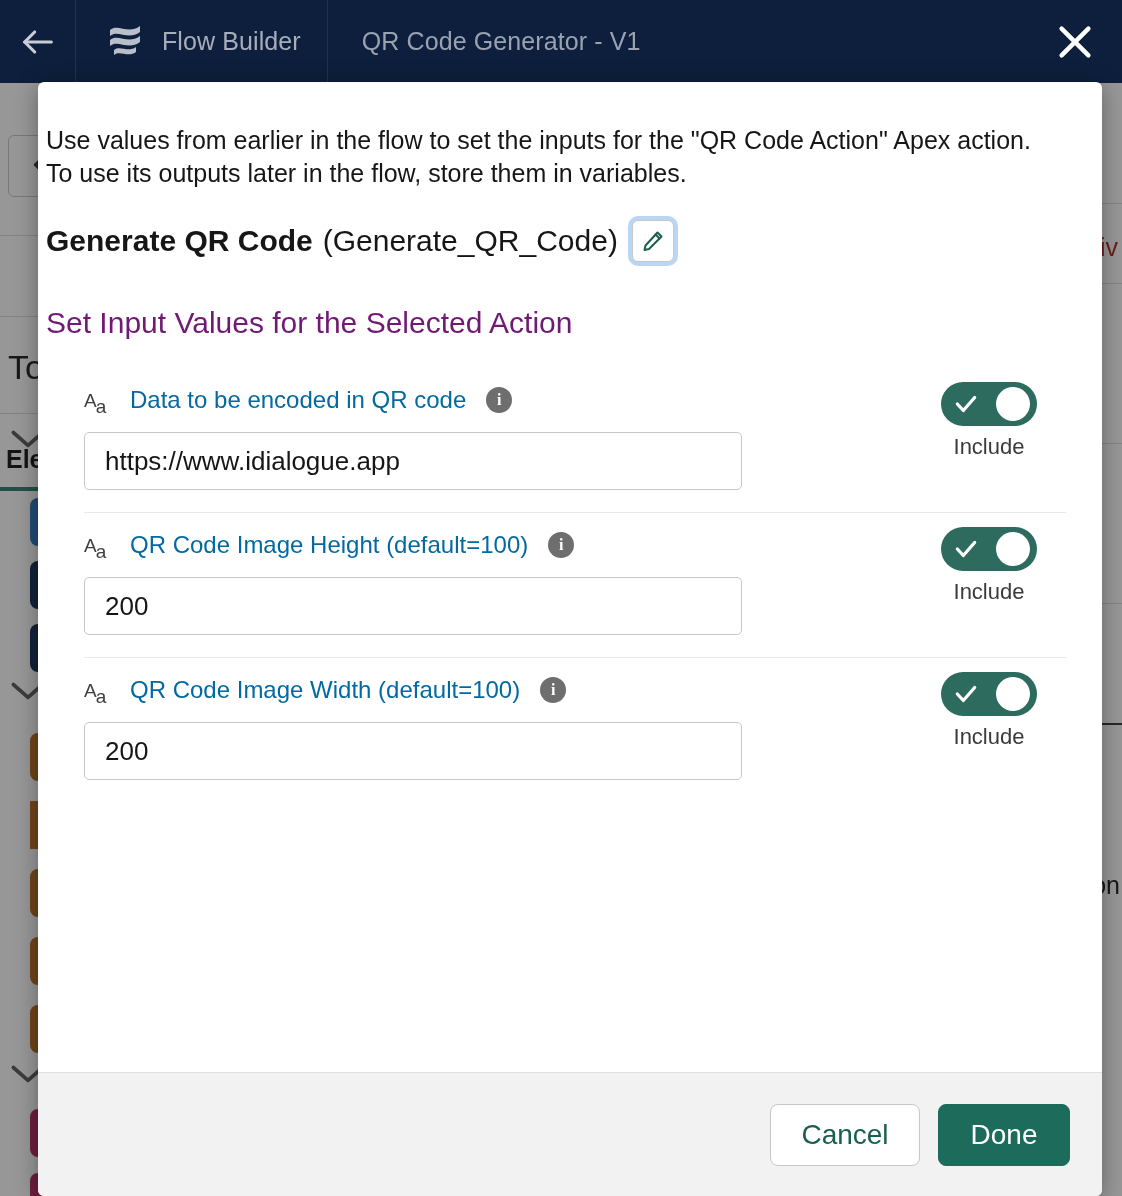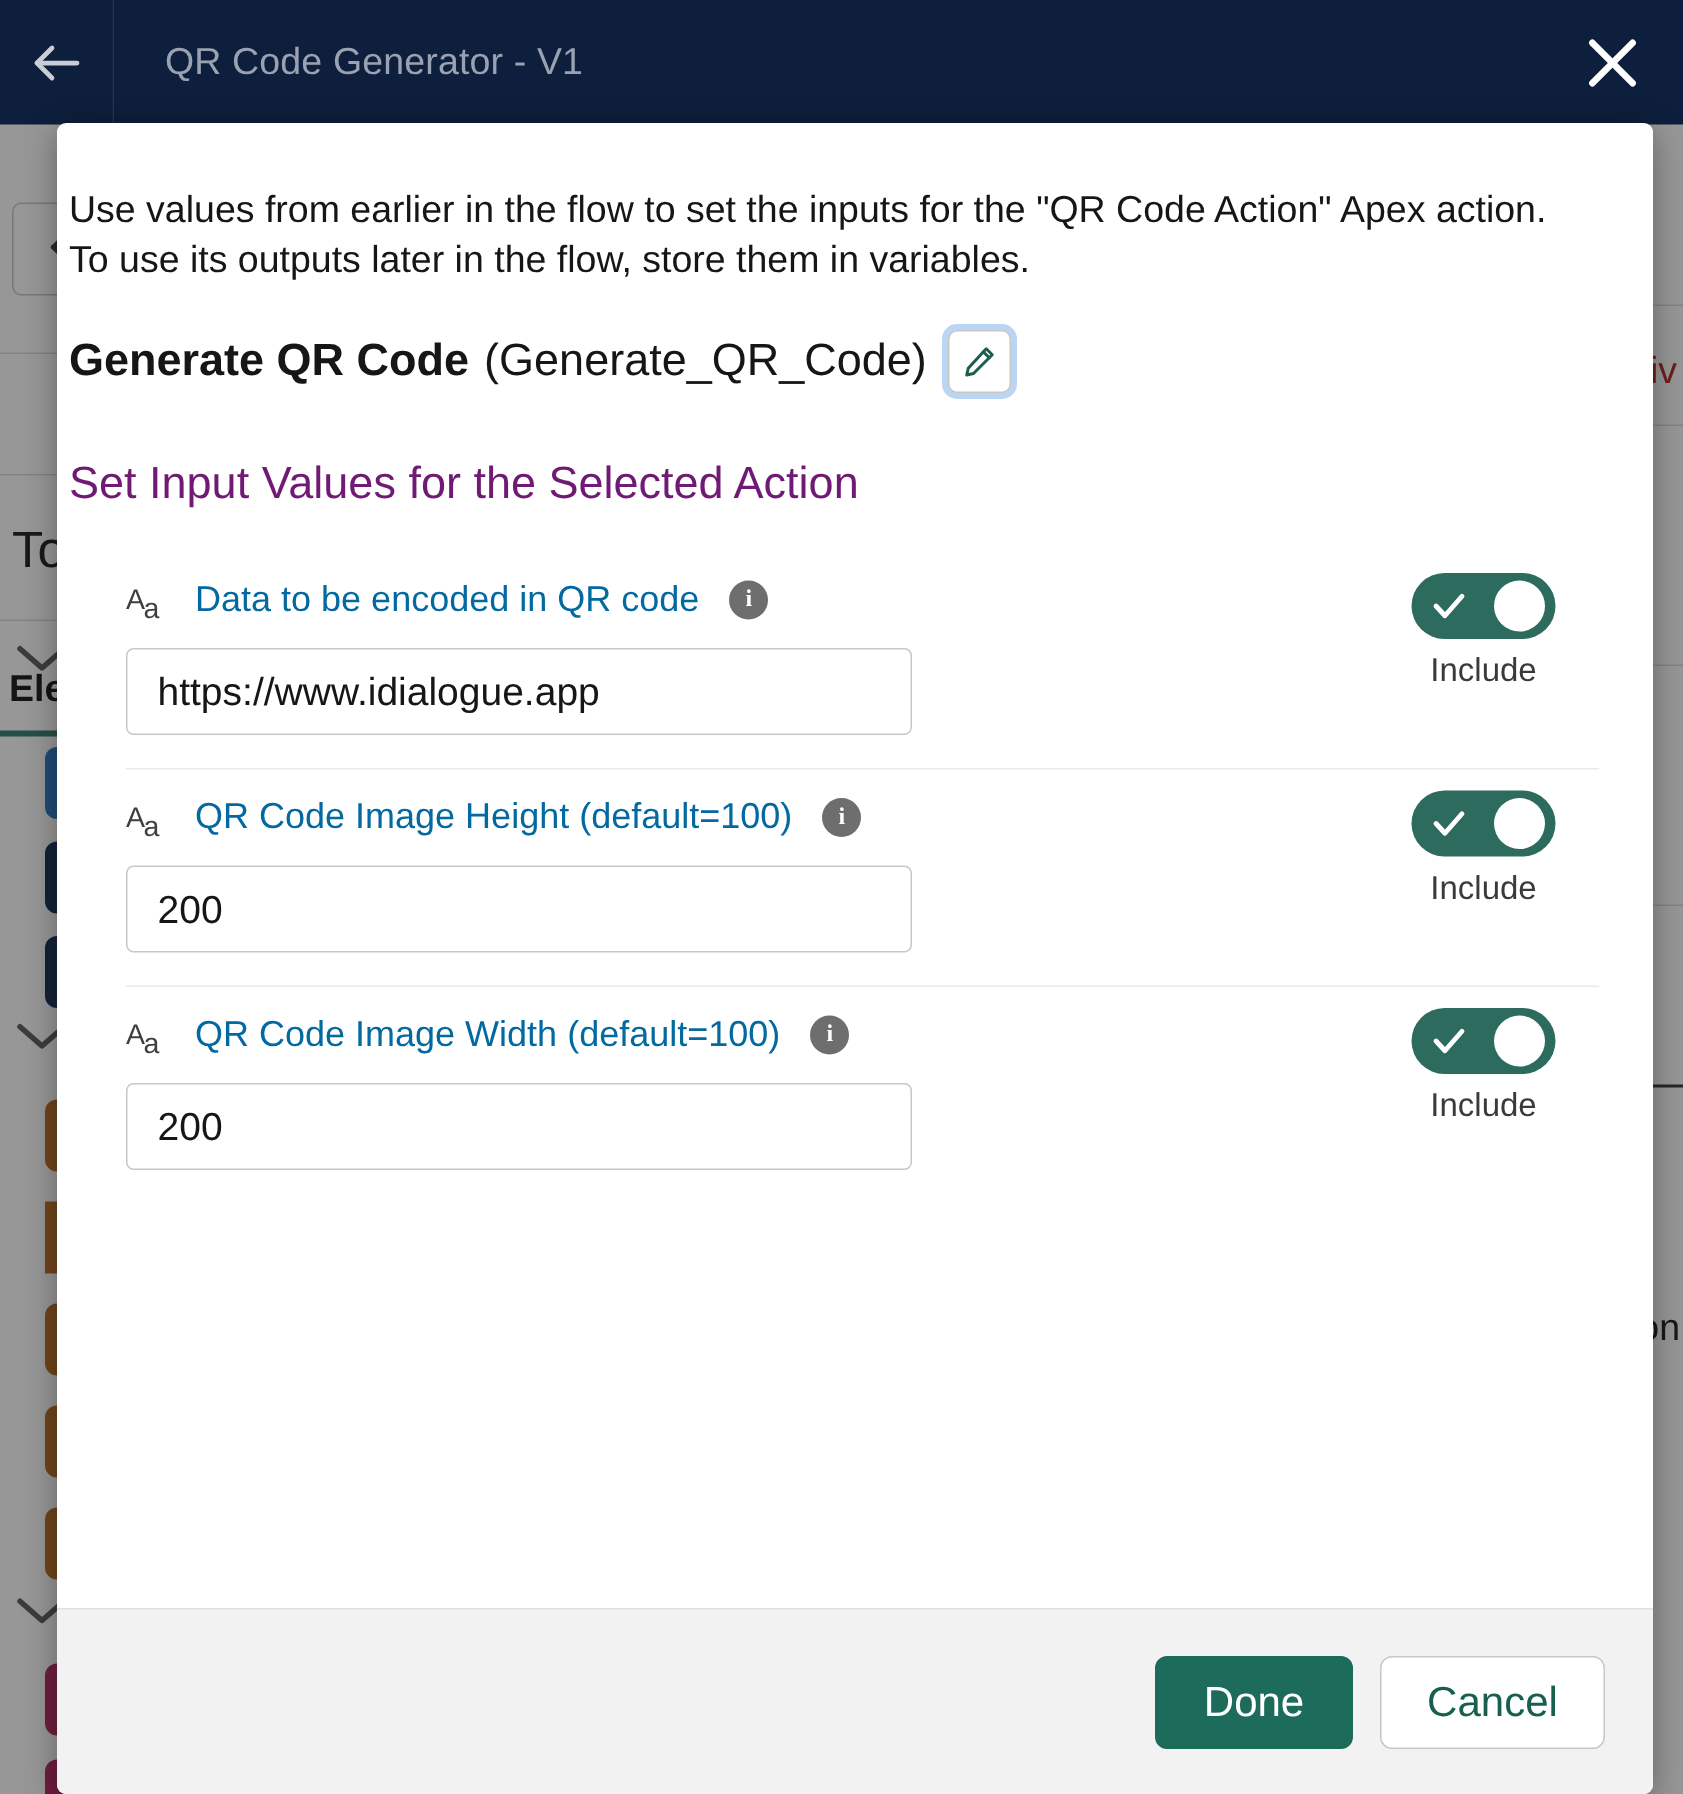--- a/index.html
+++ b/index.html
@@ -269,21 +269,21 @@
     display: flex;
     align-items: center;
     justify-content: center;
     margin-left: 8px;
     font-family: "Liberation Serif", serif;
     flex: 0 0 auto;
   }
 
   .text-input {
     margin-top: 14px;
-    width: 524px;
+    width: 658px;
     height: 58px;
     border: 1px solid #c9c7c5;
     border-radius: 5px;
     background: #ffffff;
     font-family: "Liberation Sans", sans-serif;
     font-size: 26px;
     color: #161616;
     padding: 0 20px;
   }
 
@@ -414,20 +414,30 @@
   <div class="overlay"></div>
 
   <div class="top-bar">
     <div class="back-btn">
       <svg width="40" height="40" viewBox="0 0 24 24" fill="none" stroke="currentColor" stroke-width="1.9" stroke-linecap="round" stroke-linejoin="round">
         <line x1="20" y1="12" x2="4" y2="12"></line>
           <polyline points="10 6 4 12 10 18"></polyline>
       </svg>
     </div>
 
+    <div class="flow-builder-chip">
+      <svg class="flow-logo" width="40" height="42" viewBox="0 0 40 42">
+        <g fill="#b9bfca">
+          <path d="M4 9 C12 2, 22 14, 34 5 L34 11 C22 20, 12 8, 4 15 Z"></path>
+          <path d="M4 19 C12 12, 22 24, 34 15 L34 21 C22 30, 12 18, 4 25 Z"></path>
+          <path d="M8 29 C14 24, 22 32, 30 26 L30 31 C22 37, 14 29, 8 34 Z"></path>
+        </g>
+      </svg>
+      <span class="flow-builder-label">Flow Builder</span>
+    </div>
 
     <div class="flow-name">QR Code Generator - V1</div>
 
     <div class="close-x">
       <svg width="46" height="46" viewBox="0 0 24 24" fill="none" stroke="currentColor" stroke-width="2.3" stroke-linecap="round">
         <line x1="5" y1="5" x2="19" y2="19"></line>
           <line x1="19" y1="5" x2="5" y2="19"></line>
       </svg>
     </div>
   </div>
@@ -507,18 +517,18 @@
             <span class="toggle-label">Include</span>
           </div>
         </div>
 
       </div>
 
 
     </div>
 
     <div class="modal-footer">
+      <button class="btn btn-cancel">Cancel</button>
       <button class="btn btn-done">Done</button>
-      <button class="btn btn-cancel">Cancel</button>
     </div>
 
   </div>
 </div>
 
 </body></html>

